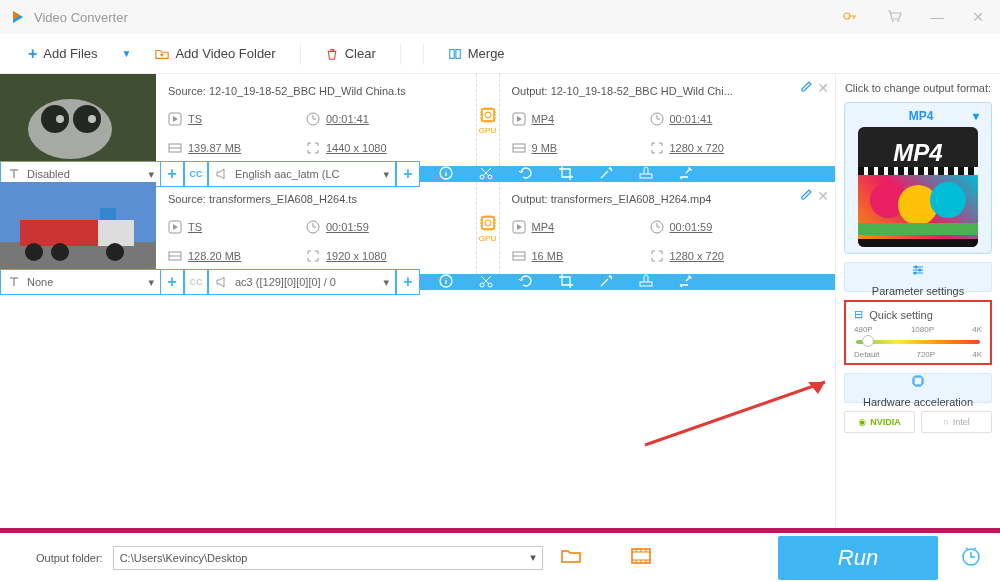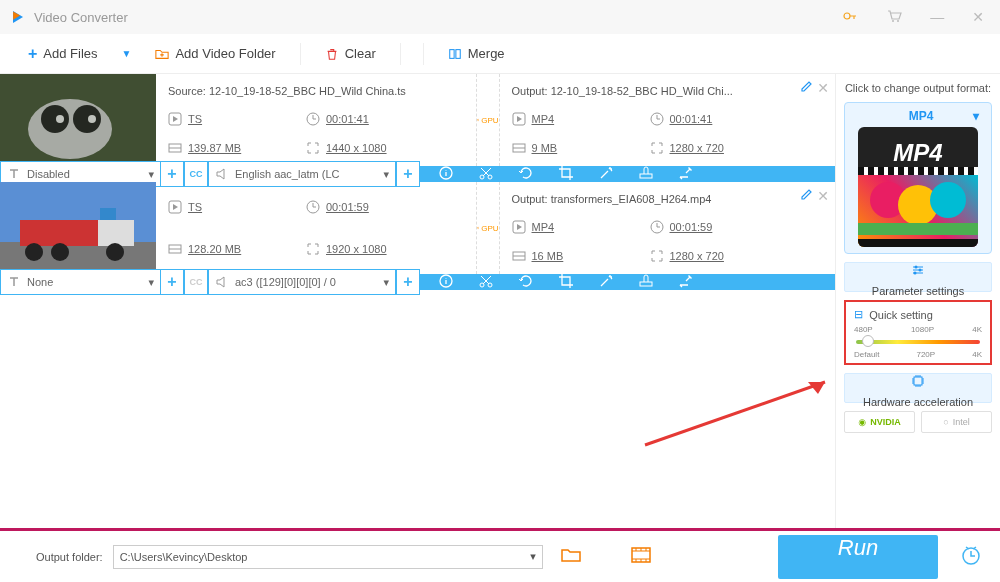--- a/index.html
+++ b/index.html
@@ -20,36 +20,36 @@
   .side { width: 165px; background: #fff; border-left: 1px solid #eee; padding: 8px; display: flex; flex-direction: column; gap: 8px; }
   .item { display: flex; flex-direction: column; justify-content: center; }
   .itemrow { display: flex; align-items: stretch; height: 92px; }
   .thumb { width: 156px; height: 92px; background: #333; overflow: hidden; }
   .info { flex: 1; display: flex; }
   .src, .out { flex: 1; padding: 4px 12px; display: flex; flex-direction: column; justify-content: space-around; position: relative; font-size: 11px; color: #666; }
   .out { padding-right: 28px; }
   .srctitle, .outtitle { color: #555; font-size: 11px; white-space: nowrap; overflow: hidden; text-overflow: ellipsis; }
   .metarow { display: flex; gap: 18px; }
   .meta { display: flex; align-items: center; gap: 6px; width: 120px; text-decoration: underline;}
-  .gpu { width: 24px; display: flex; flex-direction: row; align-items: center; justify-content: center; color: #ff9800; font-size: 8px; gap: 2px; border-left: 1px dashed #ddd; border-right: 1px dashed #ddd; }
+  .gpu { width: 24px; display: flex; flex-direction: column; align-items: center; justify-content: center; color: #ff9800; font-size: 8px; gap: 2px; border-left: 1px dashed #ddd; border-right: 1px dashed #ddd; }
   .gpu svg { display: block; }
   .close-x { position: absolute; top: 6px; right: 6px; color: #bbb; cursor: pointer; font-size: 14px; }
   .pen { position: absolute; top: 6px; right: 22px; color: #2196F3; cursor: pointer; }
   .controlbar { height: 16px; background: #40b5f4; display: flex; align-items: stretch; }
   .cb-left { display: flex; align-items: center; }
   .cb-seg { background: #fff; border: 1px solid #40b5f4; display: flex; align-items: center; padding: 0 6px; font-size: 11px; color: #666; gap: 4px; height: 26px; }
   .cb-seg.disabled { width: 160px; justify-content: space-between; border-right: none; }
   .cb-seg.audio { width: 188px; justify-content: space-between; }
   .cb-btn { width: 24px; height: 26px; background: #fff; border: 1px solid #40b5f4; display: flex; align-items: center; justify-content: center; color: #40b5f4; font-weight: bold; cursor: pointer; }
   .cb-right { flex: 1; display: flex; align-items: center; justify-content: flex-start; gap: 24px; padding-left: 18px; }
   .editicon { color: #fff; cursor: pointer; font-size: 14px; }
-  .bottom { height: 54px; background: #fff; border-top: 3px solid #be185d; display: flex; align-items: center; padding: 0 18px 0 36px; gap: 10px; }
+  .bottom { height: 54px; background: #fff; border-top: 5px solid #be185d; display: flex; align-items: center; padding: 0 18px 0 36px; gap: 10px; }
   .outlabel { font-size: 11px; color: #555; }
   .outpath { flex: 0 0 430px; height: 24px; border: 1px solid #ccc; font-size: 11px; padding: 0 6px; display: flex; align-items: center; justify-content: space-between; color: #555; }
-  .runbtn { width: 160px; height: 44px; background: #40b5f4; color: #fff; font-size: 22px; font-style: italic; display: flex; align-items: flex-start; justify-content: center; border-radius: 2px; cursor: pointer; margin-left: auto; }
+  .runbtn { width: 160px; height: 44px; background: #40b5f4; color: #fff; font-size: 22px; font-style: italic; display: flex; align-items: center; justify-content: center; border-radius: 2px; cursor: pointer; margin-left: auto; }
   .clockbtn { color: #40b5f4; margin-left: 12px; cursor: pointer; }
   .side-title { font-size: 11px; color: #555; text-align: center; }
   .formatcard { background: #eaf5ff; border: 1px solid #b3ddff; border-radius: 4px; padding: 6px; display: flex; flex-direction: column; align-items: center; gap: 4px;}
   .formathead { width: 100%; display: flex; justify-content: space-between; color: #2196F3; font-size: 12px; font-weight: bold; padding: 0 6px;}
   .mp4img { width: 120px; height: 120px; background: #222; border-radius: 6px; display: flex; flex-direction: column; overflow: hidden; position: relative; }
   .mp4text { color: #fff; font-weight: bold; font-size: 24px; font-style: italic; text-align: center; padding-top: 12px; font-family: Arial; }
   .mp4clip { flex: 1; background: linear-gradient(45deg,#ff9800,#e91e63,#00bcd4); position: relative; margin-top: 8px;}
   .mp4clip::before, .mp4clip::after { content:""; position:absolute; left:0; right:0; height:8px; background:#111; }
   .mp4clip::before { top: -8px; background-image: repeating-linear-gradient(90deg,#111 0 6px,#fff 6px 10px);}
   .mp4clip::after { bottom: -0px; }
@@ -319,20 +319,21 @@
                 <rect x="20" y="38" width="78" height="26" fill="#c33"></rect>
                 <rect x="98" y="38" width="36" height="26" fill="#ddd"></rect>
                 <circle cx="34" cy="70" r="9" fill="#222"></circle>
                 <circle cx="60" cy="70" r="9" fill="#222"></circle>
                 <circle cx="115" cy="70" r="9" fill="#222"></circle>
                 <rect x="100" y="26" width="16" height="12" fill="#38c"></rect>
               </svg>
           </div>
           <div class="info">
             <div class="src">
+              <div class="srctitle">Source: transformers_EIA608_H264.ts</div>
               <div class="metarow">
                 <div class="meta">
                     <span class="ic">
                       <svg viewBox="0 0 14 14">
                         <rect x="1" y="1" width="12" height="12" rx="2" fill="none" stroke="#999"></rect>
                         <path d="M5 4 L10 7 L5 10 Z" fill="#999"></path>
                       </svg>
                     </span>
                     <span>TS</span>
                   </div>

